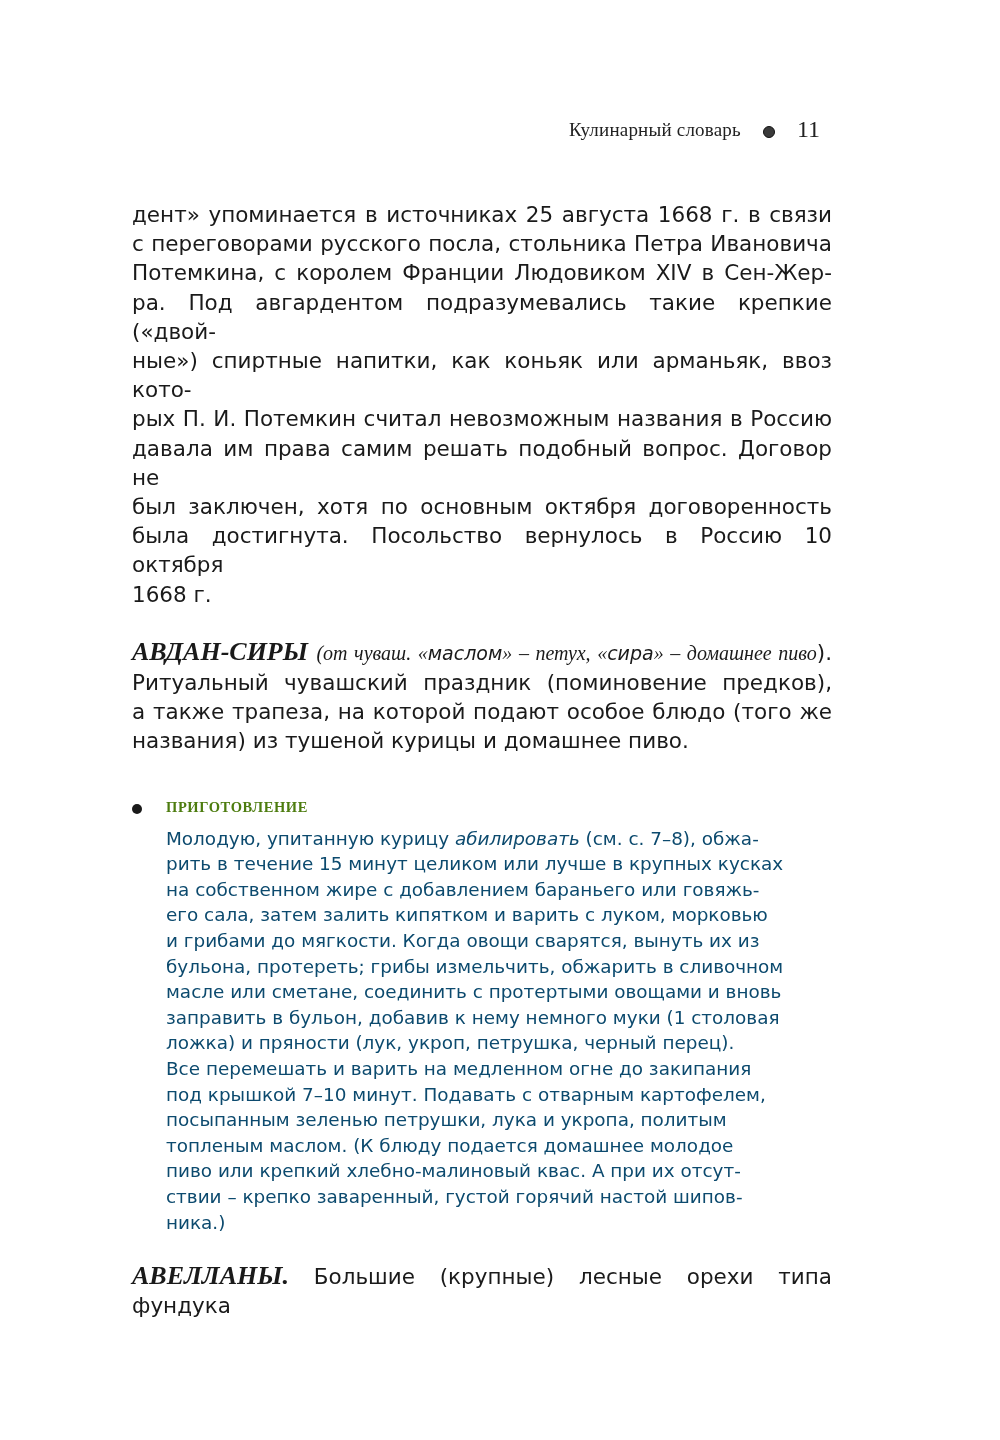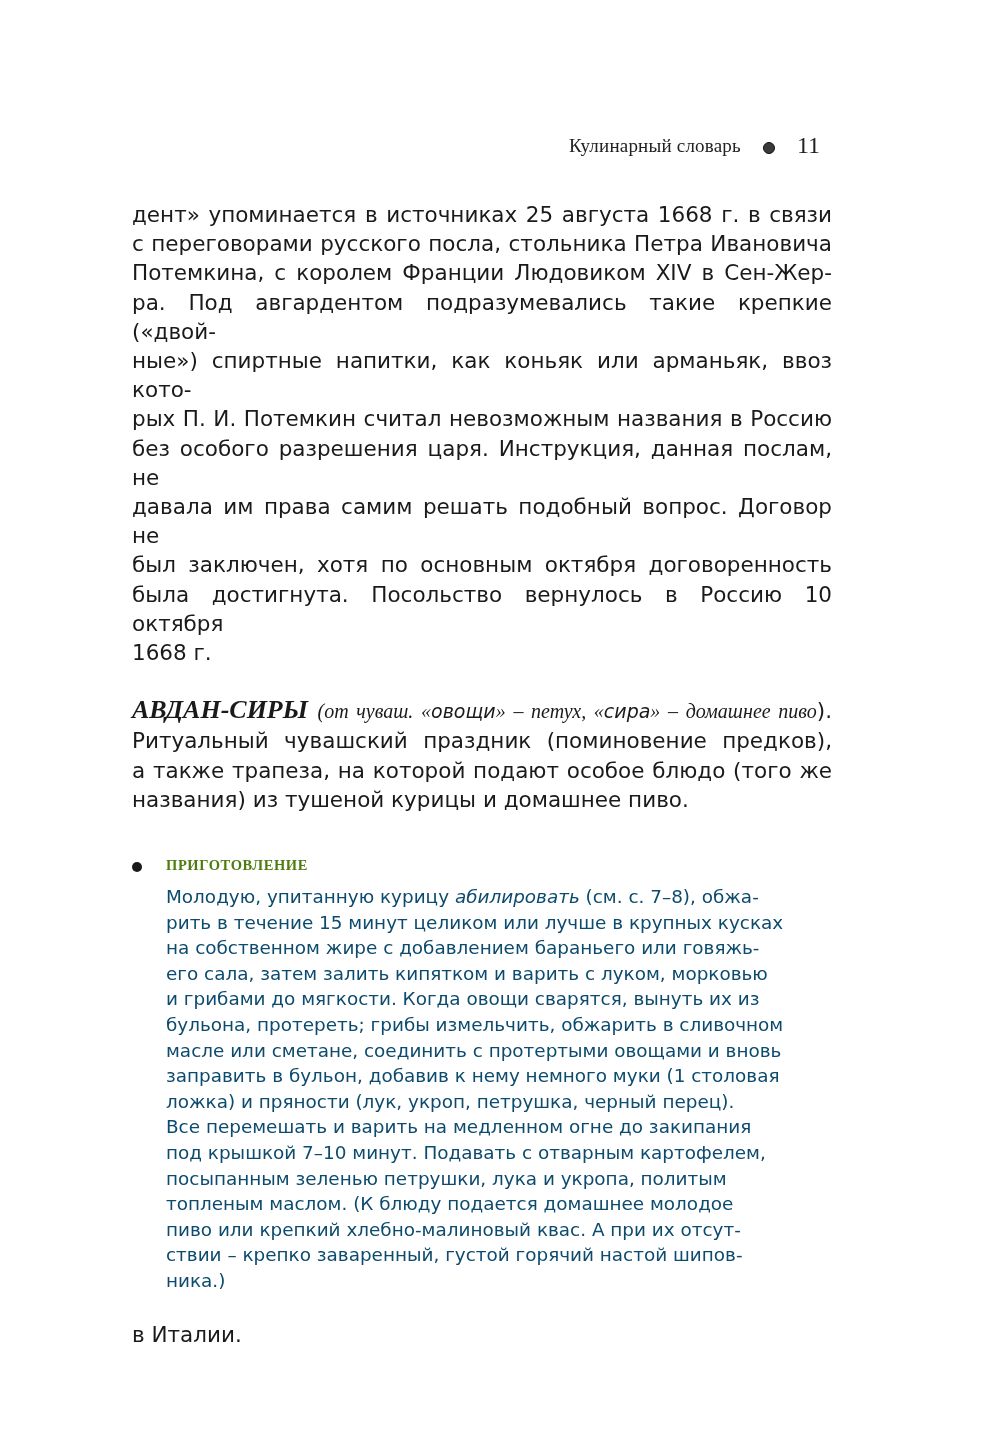--- a/index.html
+++ b/index.html
@@ -9,21 +9,21 @@
     }
     body {
       width: 1000px;
       height: 1440px;
       position: relative;
       overflow: hidden;
       color: #1a1a1a;
     }
     .running-head {
       position: absolute;
-      top: 132px;
+      top: 116px;
       right: 180px;
       display: flex;
       align-items: center;
       font-family: "Liberation Serif", "DejaVu Serif", serif;
       color: #222;
     }
     .running-head .title {
       font-size: 19px;
       letter-spacing: 0.2px;
     }
@@ -135,29 +135,28 @@
 
 <main class="content">
 
   <section class="para">
     <span class="just">дент» упоминается в источниках 25 августа 1668 г. в связи</span>
     <span class="just">с переговорами русского посла, стольника Петра Ивановича</span>
     <span class="just">Потемкина, с королем Франции Людовиком XIV в Сен-Жер-</span>
     <span class="just">ра. Под авгардентом подразумевались такие крепкие («двой-</span>
     <span class="just">ные») спиртные напитки, как коньяк или арманьяк, ввоз кото-</span>
     <span class="just">рых П. И. Потемкин считал невозможным названия в Россию</span>
-    <span class="just">без особого разрешения царя. Инструкция, данная послам, не</span>
     <span class="just">давала им права самим решать подобный вопрос. Договор не</span>
     <span class="just">был заключен, хотя по основным октября договоренность</span>
     <span class="just">была достигнута. Посольство вернулось в Россию 10 октября</span>
     <span class="line">1668 г.</span>
   </section>
 
   <section class="entry">
-    <span class="just"><span class="headword">АВДАН-СИРЫ</span> <span class="etym"><span>(</span><span>от чуваш. «</span><span class="chv">овощи</span><span>» – петух, «</span><span class="chv">сира</span><span>» – домашнее пиво</span></span><span>).</span></span>
+    <span class="just"><span class="headword">АВДАН-СИРЫ</span> <span class="etym"><span>(</span><span>от чуваш. «</span><span class="chv">маслом</span><span>» – петух, «</span><span class="chv">сира</span><span>» – домашнее пиво</span></span><span>).</span></span>
     <span class="just">Ритуальный чувашский праздник (поминовение предков),</span>
     <span class="just">а также трапеза, на которой подают особое блюдо (того же</span>
     <span class="line">названия) из тушеной курицы и домашнее пиво.</span>
   </section>
 
   <section class="recipe">
     <span class="bullet"></span>
     <div class="recipe-label">ПРИГОТОВЛЕНИЕ</div>
     <div class="recipe-body">
       <span class="line"><span>Молодую, упитанную курицу </span><em>абилировать</em><span> (см. с. 7–8), обжа-</span></span>
@@ -173,16 +172,16 @@
       <span class="line">под крышкой 7–10 минут. Подавать с отварным картофелем,</span>
       <span class="line">посыпанным зеленью петрушки, лука и укропа, политым</span>
       <span class="line">топленым маслом. (К блюду подается домашнее молодое</span>
       <span class="line">пиво или крепкий хлебно-малиновый квас. А при их отсут-</span>
       <span class="line">ствии – крепко заваренный, густой горячий настой шипов-</span>
       <span class="line">ника.)</span>
     </div>
   </section>
 
   <section class="entry entry2">
-    <span class="line">в Италии.</span>
+    <span class="just"><span class="headword">АВЕЛЛАНЫ.</span><span> Большие (крупные) лесные орехи типа фундука</span></span>
   </section>
 
 </main>
 
 </body></html>

